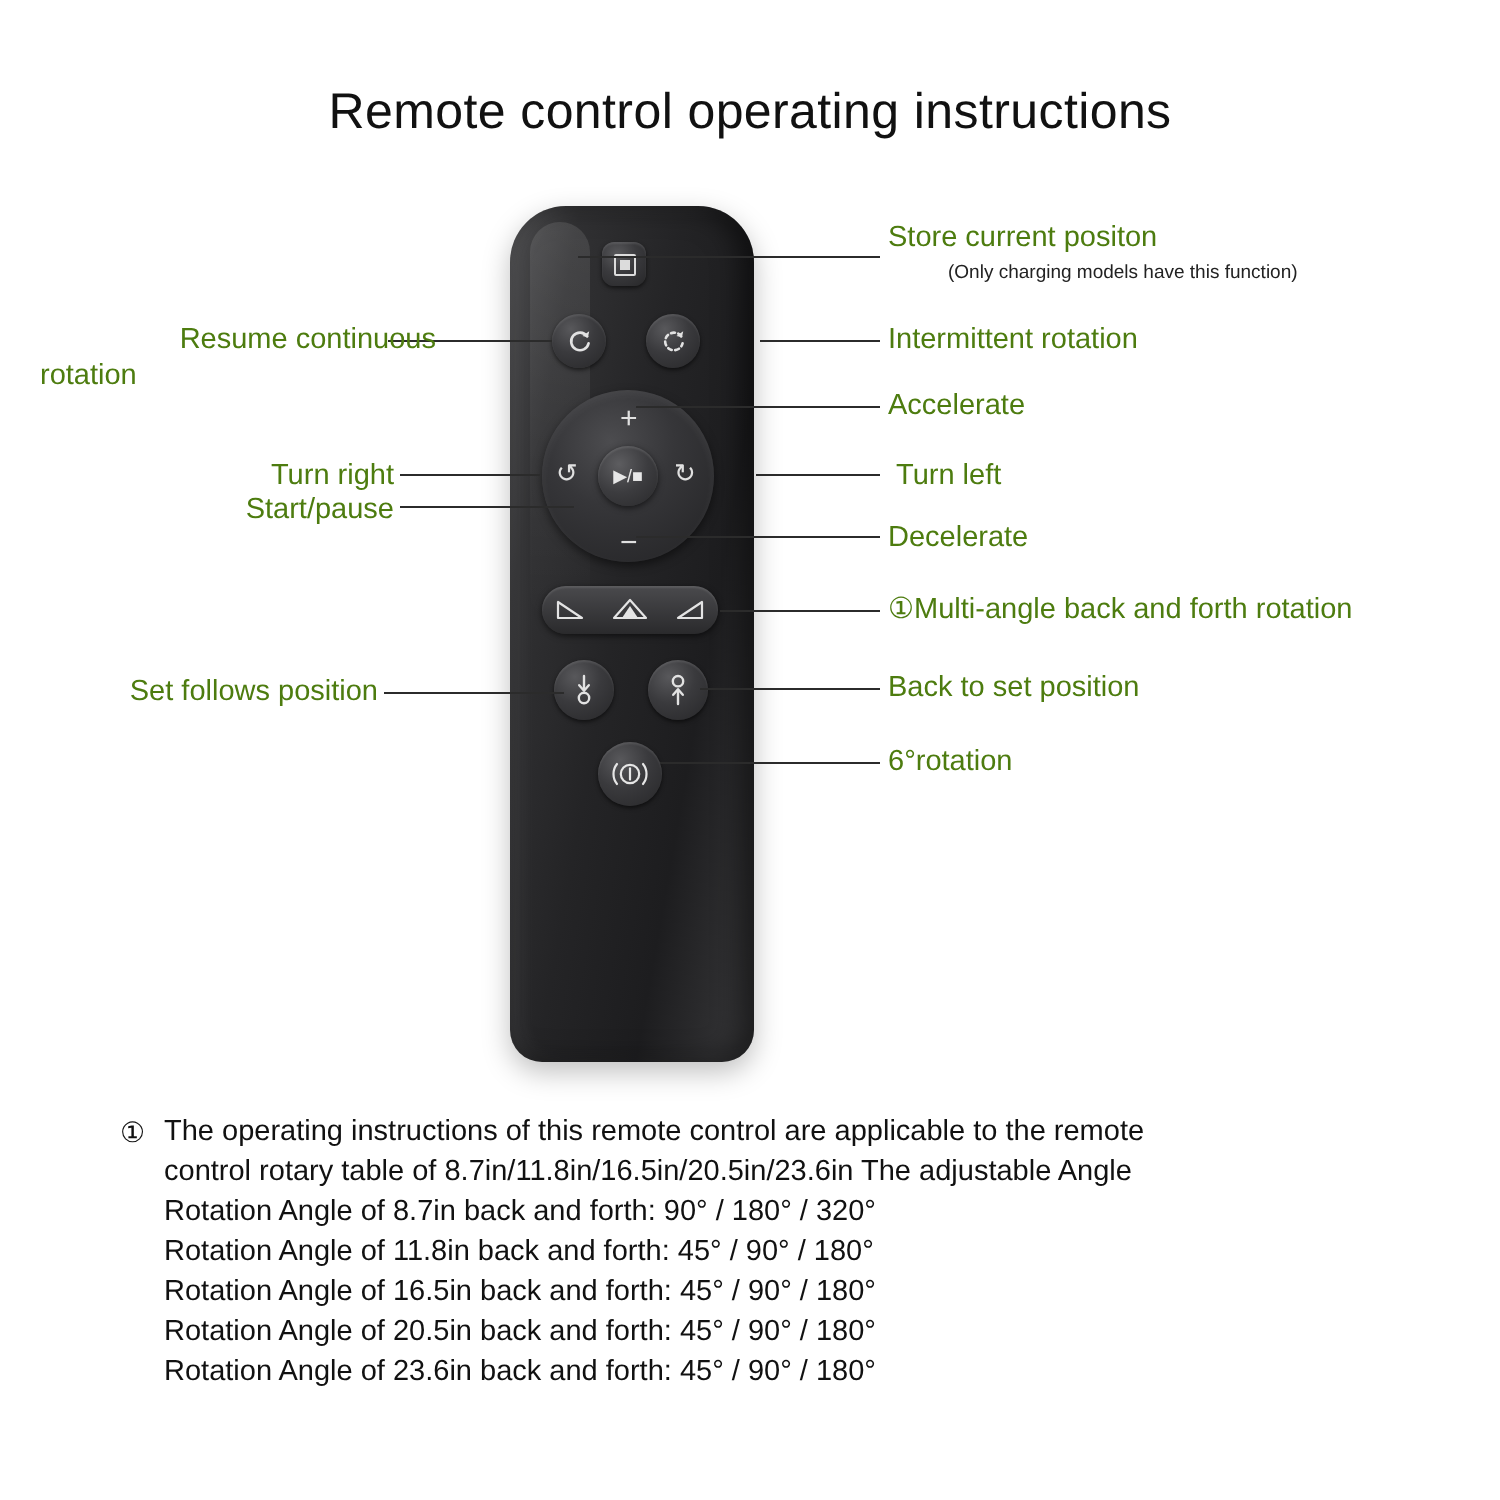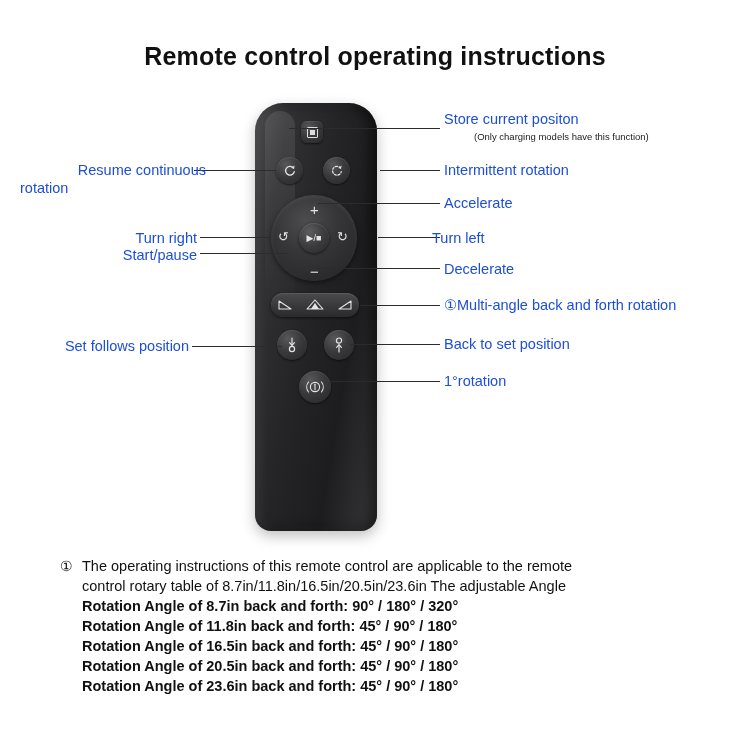--- a/index.html
+++ b/index.html
@@ -16,21 +16,21 @@
     overflow: hidden;
   }
 
   #page-title {
     position: absolute;
     top: 42px;
     left: 0;
     width: 750px;
     text-align: center;
     font-size: 25px;
-    font-weight: 700;
+    font-weight: 400;
     letter-spacing: 0.2px;
     color: #111;
   }
 
   
   #remote {
     position: absolute;
     left: 255px;
     top: 103px;
     width: 122px;
@@ -131,21 +131,21 @@
   }
 
   #btn-origin { left: 22px; top: 227px; width: 30px; height: 30px; }
   #btn-backtoset { left: 69px; top: 227px; width: 30px; height: 30px; }
   #btn-onedeg { left: 44px; top: 268px; width: 32px; height: 32px; }
 
   
   .label {
     position: absolute;
     font-size: 14.5px;
-    color: #1d4ed8;
+    color: #4d7c0f;
     line-height: 1.25;
     white-space: nowrap;
   }
   .label.sub {
     font-size: 9.5px;
     color: #222;
     padding-left: 30px;
   }
   .label.right { text-align: left; }
   .label.leftal { text-align: right; }
@@ -168,21 +168,21 @@
   }
   #footnote .marker {
     position: absolute;
     left: 0;
     top: 1px;
     font-size: 14px;
   }
   #footnote .body {
     margin-left: 22px;
   }
-  #footnote .rot-line { white-space: nowrap; font-weight: bold; }
+  #footnote .rot-line { white-space: nowrap; }
   .circled {
     display:inline-block;
     font-size: 14px;
   }
 </style>
 </head>
 <body>
 
 <div id="page-title">Remote control operating instructions</div>
 
@@ -266,27 +266,27 @@
 <div class="lline" style="left:194px; top:170px; width:82px;"></div>
 <div class="lline" style="left:200px; top:237px; width:70px;"></div>
 <div class="lline" style="left:200px; top:253px; width:87px;"></div>
 <div class="lline" style="left:192px; top:346px; width:90px;"></div>
 
 <div class="label right" style="left:444px; top:110px;">Store current positon</div>
 <div class="label right sub" style="left:444px; top:131px;">(Only charging models have this function)</div>
 
 <div class="label right" style="left:444px; top:161px;">Intermittent rotation</div>
 <div class="label right" style="left:444px; top:194px;">Accelerate</div>
-<div class="label right" style="left:432px; top:229px;text-align:right;">Turn left</div>
+<div class="label right" style="left:448px; top:229px;text-align:right;">Turn left</div>
 <div class="label right" style="left:444px; top:260px;">Decelerate</div>
 <div class="label right" style="left:444px; top:296px;">①Multi-angle back and forth rotation</div>
 <div class="label right" style="left:444px; top:335px;">Back to set position</div>
-<div class="label right" style="left:444px; top:372px;">1°rotation</div>
-
-<div class="label leftal" style="left:0px; top:161px; width:192px;padding-left:14px;">Resume continuous</div>
+<div class="label right" style="left:444px; top:372px;">6°rotation</div>
+
+<div class="label leftal" style="left:12px; top:161px; width:192px;padding-left:14px;">Resume continuous</div>
 <div class="label leftal" style="left:0px; top:179px; width:192px; text-align:left; padding-left:20px; box-sizing:border-box;">rotation</div>
 
 <div class="label leftal" style="left:0px; top:229px; width:197px;">Turn right</div>
 <div class="label leftal" style="left:0px; top:246px; width:197px;">Start/pause</div>
 <div class="label leftal" style="left:0px; top:337px; width:189px;">Set follows position</div>
 
 <div id="footnote">
   <span class="marker circled">①</span>
   <div class="body">
     <div>The operating instructions of this remote control are applicable to the remote</div>

